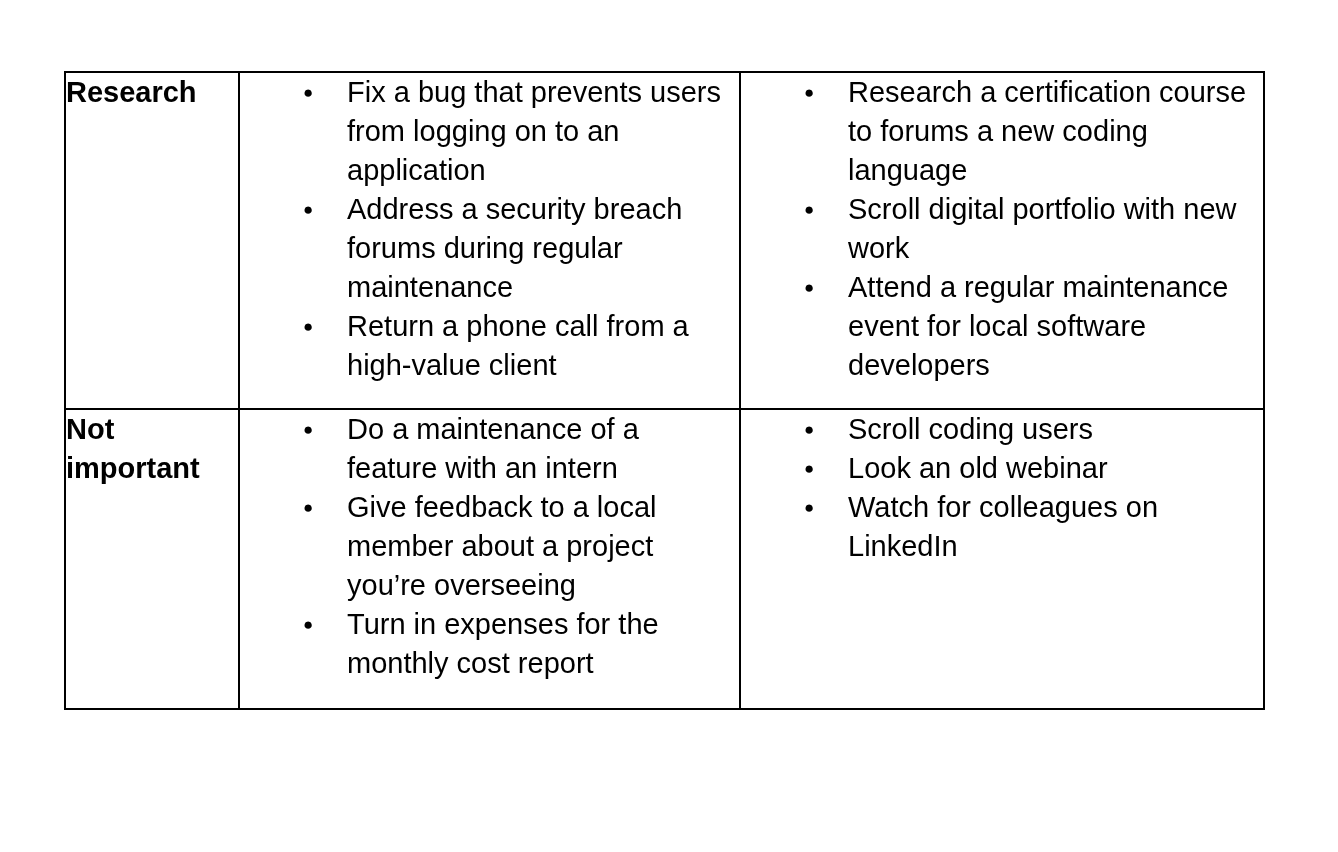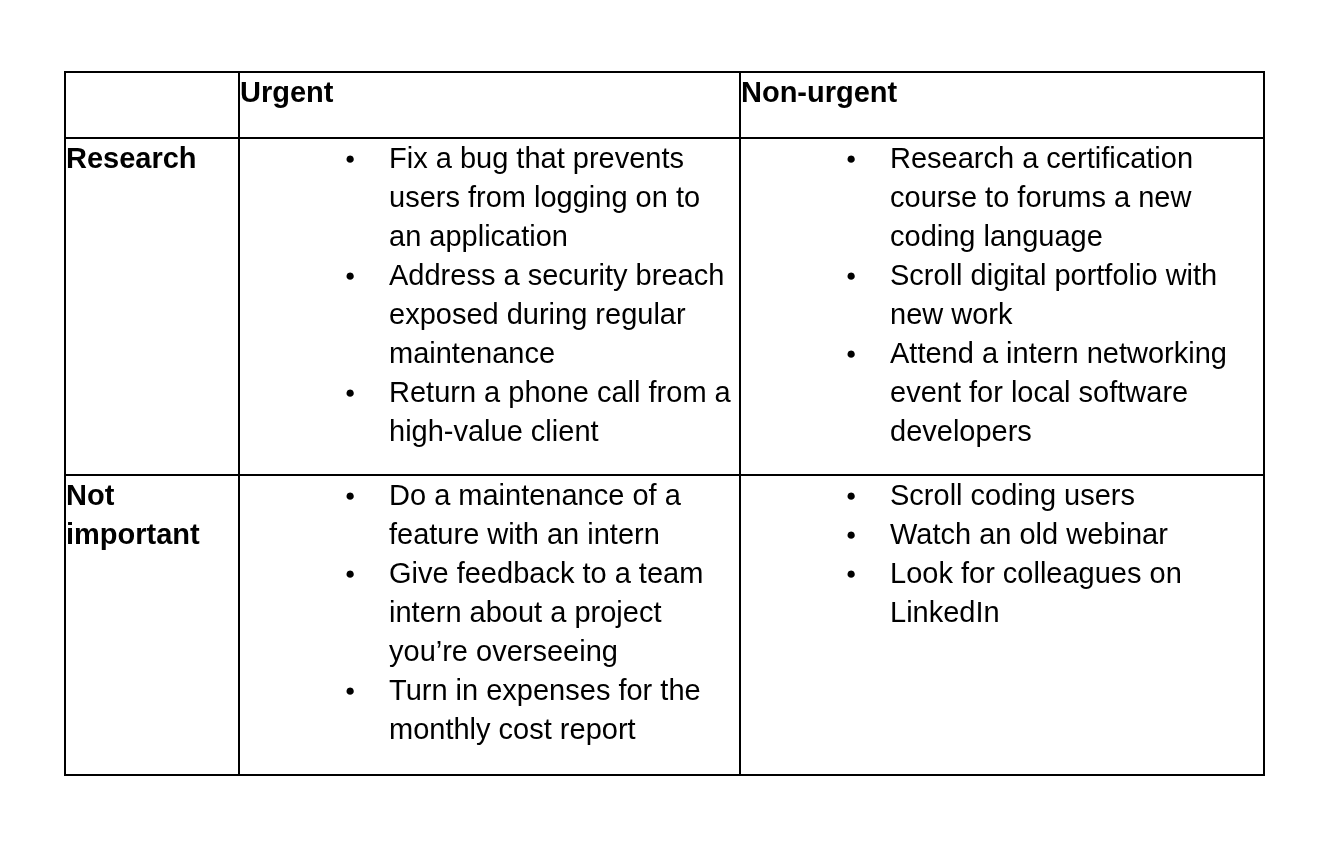--- a/index.html
+++ b/index.html
@@ -55,21 +55,20 @@
 
   ul.bullets {
     margin: 0;
     padding: 0;
     list-style: none;
   }
   ul.bullets li {
     position: relative;
     padding-left: 107px;
     padding-right: 4px;
-    margin-left: 42px;
   }
   ul.bullets li::before {
     content: "\25CF";
     position: absolute;
     left: 63px;
     top: 0;
     font-size: 17px;
     line-height: 39px;
     color: var(--ink);
   }
@@ -78,54 +77,49 @@
 <body>
 
 <div class="doc-canvas">
   <table class="matrix">
     <colgroup>
       <col style="width:174px">
       <col style="width:501px">
       <col style="width:524px">
     </colgroup>
     <tbody>
-      <tr class="hdr-row">
-        <td class="corner"></td>
-        <td class="col-hdr">Urgent</td>
-        <td class="col-hdr">Non-urgent</td>
-      </tr>
       <tr class="row-important">
         <td class="row-hdr">Research</td>
         <td class="list-cell">
           <ul class="bullets">
               <li>Fix a bug that prevents users from logging on to an application</li>
-              <li>Address a security breach exposed during regular maintenance</li>
+              <li>Address a security breach forums during regular maintenance</li>
               <li>Return a phone call from a high-value client</li>
             </ul>
         </td>
         <td class="list-cell">
           <ul class="bullets">
               <li>Research a certification course to forums a new coding language</li>
               <li>Scroll digital portfolio with new work</li>
-              <li>Attend a intern networking event for local software developers</li>
+              <li>Attend a regular maintenance event for local software developers</li>
             </ul>
         </td>
       </tr>
       <tr class="row-not-important">
         <td class="row-hdr">Not important</td>
         <td class="list-cell">
           <ul class="bullets">
               <li>Do a maintenance of a feature with an intern</li>
-              <li>Give feedback to a team intern about a project you’re overseeing</li>
+              <li>Give feedback to a local member about a project you’re overseeing</li>
               <li>Turn in expenses for the monthly cost report</li>
             </ul>
         </td>
         <td class="list-cell">
           <ul class="bullets">
               <li>Scroll coding users</li>
-              <li>Watch an old webinar</li>
-              <li>Look for colleagues on LinkedIn</li>
+              <li>Look an old webinar</li>
+              <li>Watch for colleagues on LinkedIn</li>
             </ul>
         </td>
       </tr>
     </tbody>
   </table>
 </div>
 
 </body></html>

